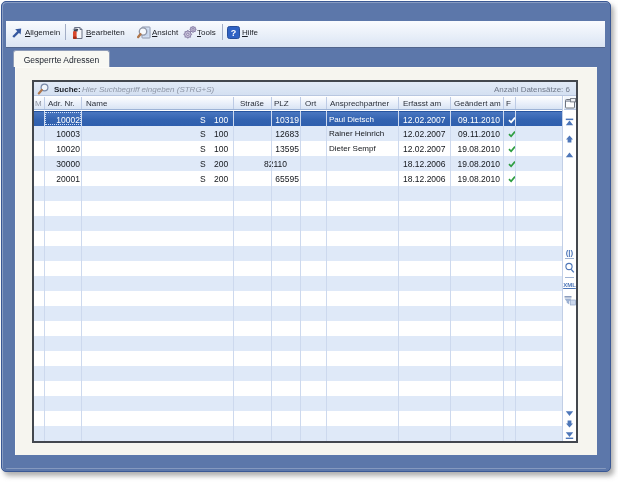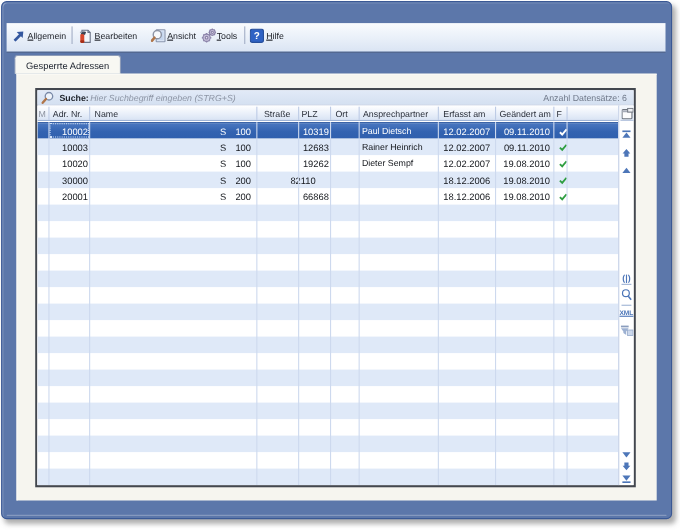--- a/index.html
+++ b/index.html
@@ -192,21 +192,21 @@
               <div class="cell r" style="left:369px;width:42px">12.02.2007</div>
               <div class="cell r" style="left:421px;width:45px">09.11.2010</div>
               <svg class="check" viewBox="0 0 8 8">
                 <path d="M1 4.2 L3.1 6.3 L7 1.6" stroke="#2f9e41" stroke-width="1.7" fill="none"></path>
               </svg>
             </div>
             <div class="row" style="top:45px">
               <div class="cell r" style="left:11px;width:35px">10020</div>
               <div class="cell" style="left:166px">S</div>
               <div class="cell r" style="left:180px;width:14px">100</div>
-              <div class="cell r" style="left:238px;width:27px">19262</div>
+              <div class="cell r" style="left:238px;width:27px">13595</div>
               <div class="cell" style="left:295px;font-size:8px">Dieter Sempf</div>
               <div class="cell r" style="left:369px;width:42px">12.02.2007</div>
               <div class="cell r" style="left:421px;width:45px">19.08.2010</div>
               <svg class="check" viewBox="0 0 8 8">
                 <path d="M1 4.2 L3.1 6.3 L7 1.6" stroke="#2f9e41" stroke-width="1.7" fill="none"></path>
               </svg>
             </div>
             <div class="row lt" style="top:60px">
               <div class="cell r" style="left:11px;width:35px">30000</div>
               <div class="cell" style="left:166px">S</div>
@@ -216,21 +216,21 @@
               <div class="cell r" style="left:369px;width:42px">18.12.2006</div>
               <div class="cell r" style="left:421px;width:45px">19.08.2010</div>
               <svg class="check" viewBox="0 0 8 8">
                 <path d="M1 4.2 L3.1 6.3 L7 1.6" stroke="#2f9e41" stroke-width="1.7" fill="none"></path>
               </svg>
             </div>
             <div class="row" style="top:75px">
               <div class="cell r" style="left:11px;width:35px">20001</div>
               <div class="cell" style="left:166px">S</div>
               <div class="cell r" style="left:180px;width:14px">200</div>
-              <div class="cell r" style="left:238px;width:27px">66868</div>
+              <div class="cell r" style="left:238px;width:27px">65595</div>
               <div class="cell" style="left:295px;font-size:8px"></div>
               <div class="cell r" style="left:369px;width:42px">18.12.2006</div>
               <div class="cell r" style="left:421px;width:45px">19.08.2010</div>
               <svg class="check" viewBox="0 0 8 8">
                 <path d="M1 4.2 L3.1 6.3 L7 1.6" stroke="#2f9e41" stroke-width="1.7" fill="none"></path>
               </svg>
             </div>
             <div class="row lt" style="top:90px"></div>
             <div class="row" style="top:105px"></div>
             <div class="row lt" style="top:120px"></div>

